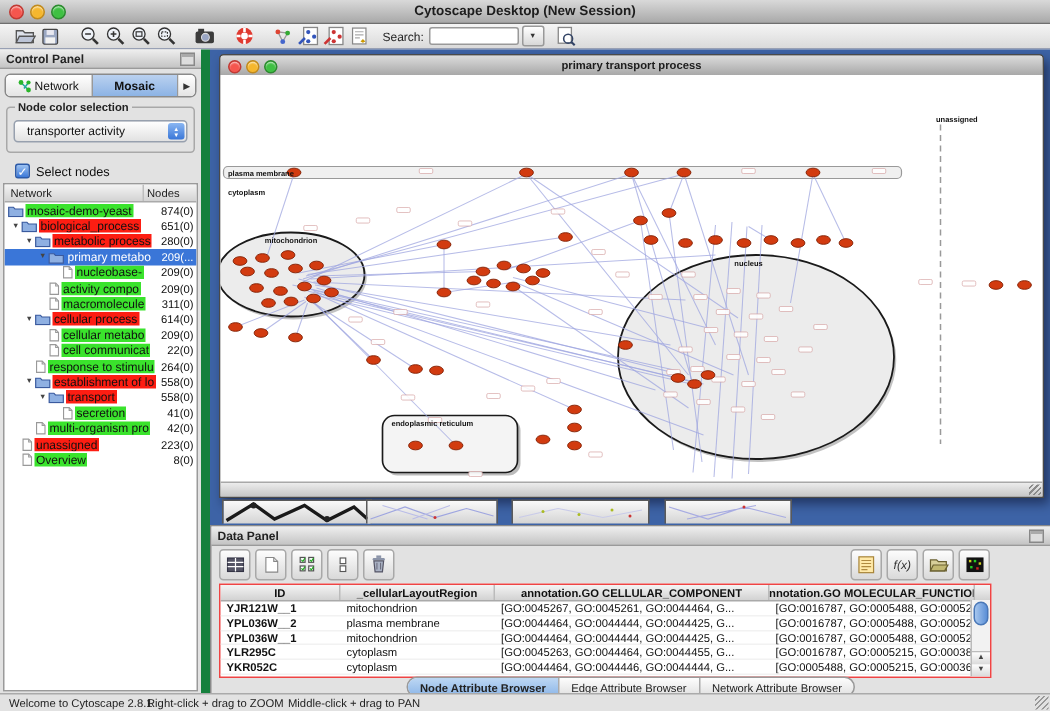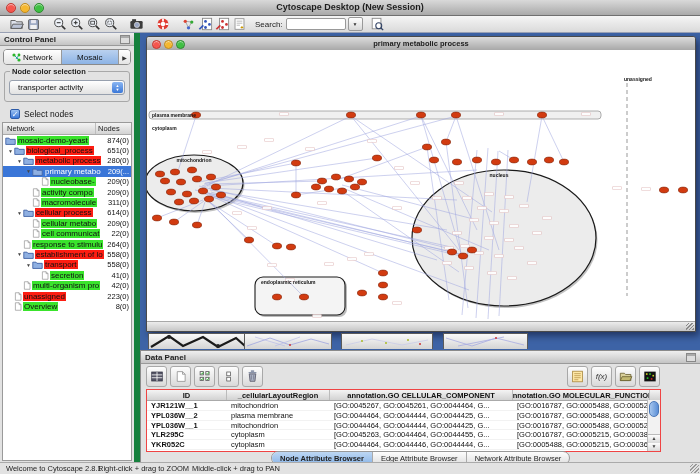--- a/index.html
+++ b/index.html
@@ -30,21 +30,21 @@
 
   
   .control-panel{position:absolute;left:0;top:33px;width:140px;height:430px;background:#e2e2e2;
     border-right:6px solid #15803d;box-sizing:border-box;}
   .panel-header{height:12px;background:linear-gradient(#efefef,#c4c4c4);border-bottom:1px solid #9a9a9a;
     font-size:8px;font-weight:bold;color:#222;display:flex;align-items:center;padding:0 4px;}
   .float-icon{margin-left:auto;width:8px;height:7px;border:1px solid #888;background:#ddd;box-shadow:inset 0 2px 0 #aaa;}
   .cp-tabs{display:flex;margin:3px 3px 0 3px;height:14px;border:1px solid #8a8a8a;border-radius:4px;
     overflow:hidden;background:#fdfdfd;font-size:8px;align-items:stretch;}
   .cp-tab{flex:1;display:flex;align-items:center;justify-content:center;gap:2px;border-right:1px solid #999;background:linear-gradient(#fff,#e4e4e4);}
-  .cp-tab.selected{background:linear-gradient(#bad1ef,#8cb3e5);font-weight:normal;}
+  .cp-tab.selected{background:linear-gradient(#bad1ef,#8cb3e5);font-weight:bold;}
   .cp-tab-arrow{width:11px;display:flex;align-items:center;justify-content:center;font-size:6px;color:#333;background:linear-gradient(#fff,#e4e4e4);}
   .groupbox{margin:6px 4px 0 4px;border:1px solid #a8a8a8;border-radius:3px;padding:8px 4px 6px 4px;position:relative;}
   .groupbox-label{position:absolute;top:-5px;left:5px;background:#e2e2e2;font-size:7.5px;padding:0 2px;color:#222;font-weight:bold;}
   .combo{height:13px;border:1px solid #97a0ae;border-radius:3px;background:linear-gradient(#ffffff,#e2e2e2);
     font-size:8px;display:flex;align-items:center;padding-left:8px;position:relative;}
   .combo-arrows{position:absolute;right:1px;top:1px;bottom:1px;width:11px;border-radius:2px;
     background:linear-gradient(#8ab6f2,#3a77d8);color:#fff;font-size:4px;line-height:4px;
     display:flex;flex-direction:column;align-items:center;justify-content:center;}
   .checkrow{display:flex;align-items:center;gap:4px;margin:7px 0 4px 10px;font-size:8.5px;}
   .checkbox{width:10px;height:10px;border-radius:2px;background:linear-gradient(#9cc2f2,#3c79d9);
@@ -461,21 +461,21 @@
   </div>
 
   <div class="mdi">
     <div class="inner-window">
       <div class="iw-title">
         <div class="iw-lights">
           <span class="light l-red"></span>
           <span class="light l-yel"></span>
           <span class="light l-grn"></span>
         </div>
-        <div class="iw-title-text">primary metabolic process</div>
+        <div class="iw-title-text">primary transport process</div>
       </div>
       <div class="iw-canvas">
         <svg id="graph" width="548" height="272" viewBox="0 0 548 272" style="font-family:'Liberation Sans',sans-serif;">
             <rect x="2" y="61" width="452" height="8" rx="3" fill="#f0f0f0" stroke="#999" stroke-width="0.8"></rect>
             <ellipse cx="48.5" cy="135" rx="49" ry="28" fill="#777" opacity="0.45"></ellipse>
             <ellipse cx="47" cy="133" rx="49" ry="28" fill="#ececec" stroke="#1a1a1a" stroke-width="1.2"></ellipse>
             <ellipse cx="358.5" cy="190" rx="92" ry="68" fill="#777" opacity="0.45"></ellipse>
             <ellipse cx="357" cy="188" rx="92" ry="68" fill="#ececec" stroke="#1a1a1a" stroke-width="1.2"></ellipse>
             <rect x="110" y="229" width="90" height="38" rx="8" fill="#777" opacity="0.5"></rect>
             <rect x="108" y="227" width="90" height="38" rx="8" fill="#f4f4f4" stroke="#1a1a1a" stroke-width="1.1"></rect>

